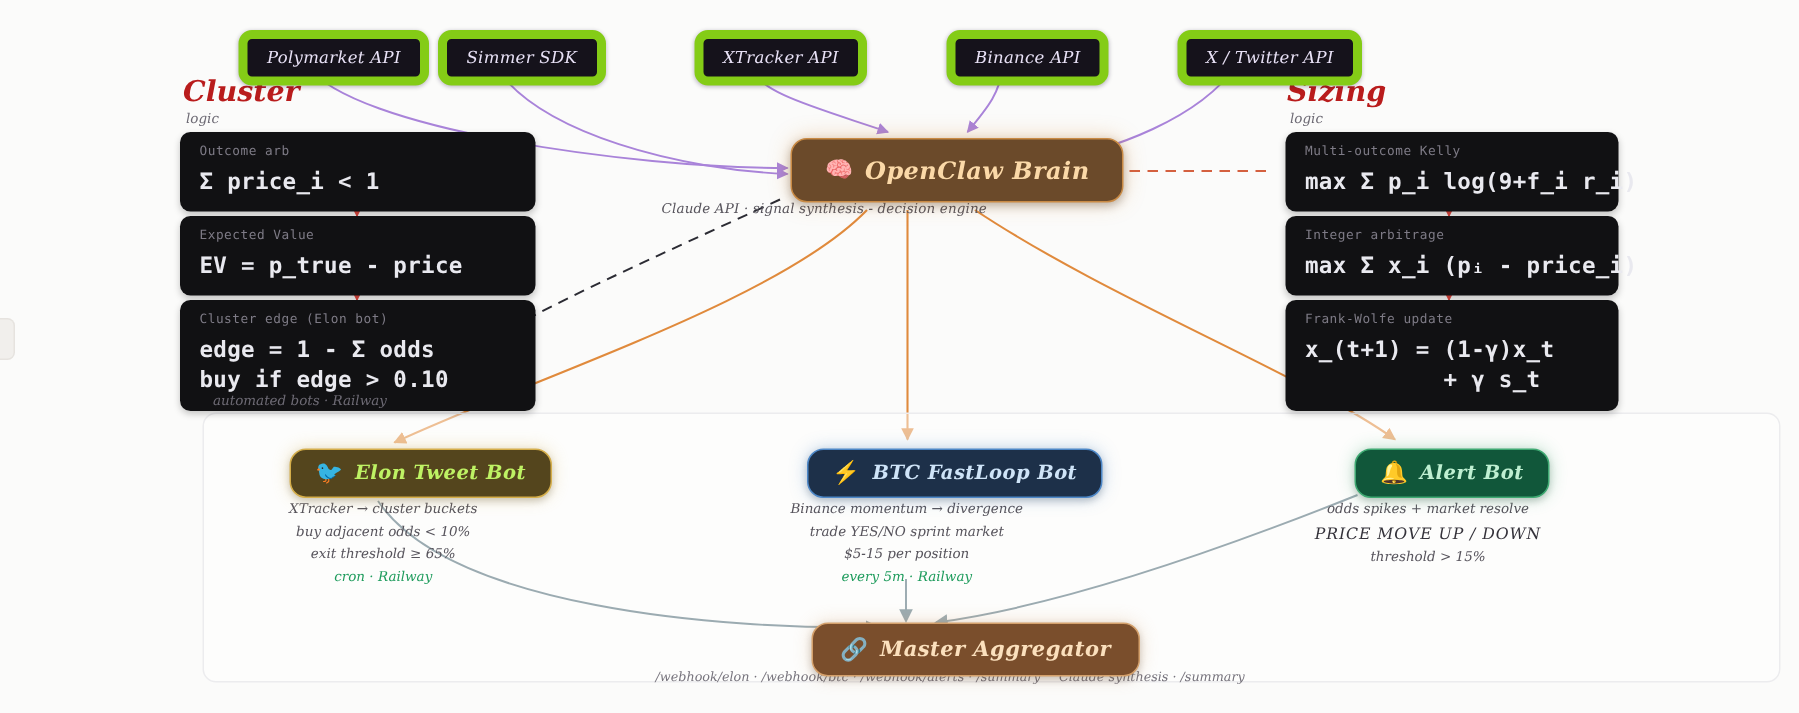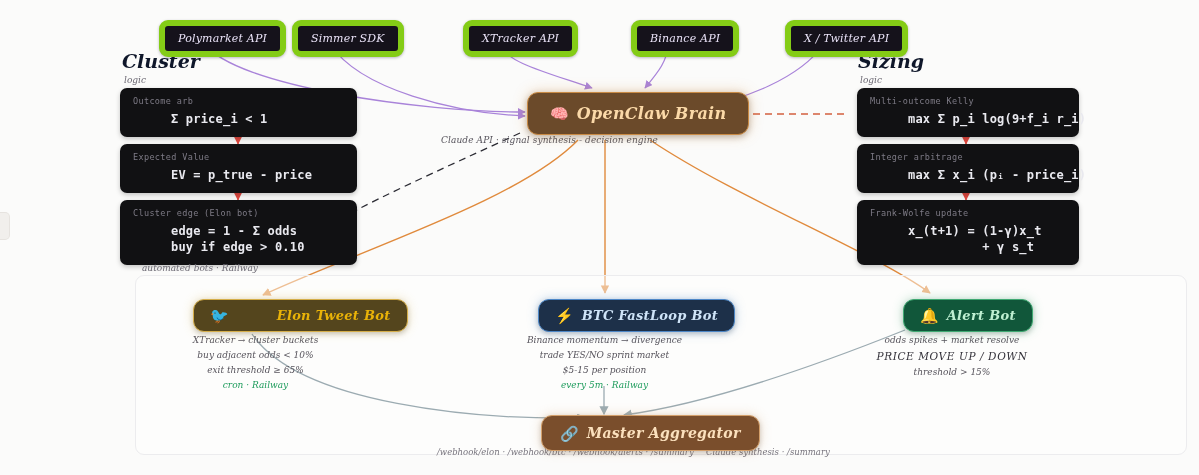--- a/index.html
+++ b/index.html
@@ -29,21 +29,21 @@
     z-index:6;
   }
 
   
   .sec-title{
     position:absolute;
     font-family:"DejaVu Serif", serif;
     font-style:italic;
     font-weight:bold;
     font-size:19px;
-    color:#0f172a;
+    color:#b91c1c;
     z-index:5;
   }
   .sec-sub{
     position:absolute;
     font-family:"DejaVu Serif", serif;
     font-style:italic;
     font-size:9px;
     color:#6d6a74;
     z-index:5;
   }
@@ -60,27 +60,26 @@
   .code .hdr{
     font-family:"DejaVu Sans Mono", monospace;
     font-size:8.5px;
     color:#7e7b86;
     letter-spacing:.35px;
     margin-bottom:5px;
     white-space:nowrap;
   }
   .code .ln{
     font-family:"DejaVu Sans Mono", monospace;
-    font-size:12px;
+    font-size:15px;
     color:#e9e9ef;
     font-weight:bold;
     letter-spacing:.2px;
     white-space:pre;
     line-height:1.35;
-    margin-left:38px;
   }
 
   
   .node{
     position:absolute;
     border-radius:11px;
     display:flex;align-items:center;gap:8px;
     white-space:nowrap;
     z-index:7;
   }
@@ -97,21 +96,21 @@
     border:1.5px solid #c98a44;
     box-shadow:0 0 14px rgba(214,141,61,.35),0 2px 6px rgba(0,0,0,.25);
   }
   #brain .ttl{font-size:16px;color:#fbd9a8;}
 
   #bot-elon{
     left:193px;top:299px;padding:8px 16px;
     background:#54451d;border:1.5px solid #d5ae4a;
     box-shadow:0 0 11px rgba(213,174,74,.33),0 2px 5px rgba(0,0,0,.2);
   }
-  #bot-elon .ttl{font-size:13px;color:#eab308;margin-left:40px;}
+  #bot-elon .ttl{font-size:13px;color:#bef264;}
 
   #bot-btc{
     left:538px;top:299px;padding:8px 16px;
     background:#1d3049;border:1.5px solid #4d87c7;
     box-shadow:0 0 11px rgba(77,135,199,.35),0 2px 5px rgba(0,0,0,.2);
   }
   #bot-btc .ttl{font-size:13px;color:#cfe4f8;}
 
   #bot-alert{
     left:903px;top:299px;padding:8px 16px;

